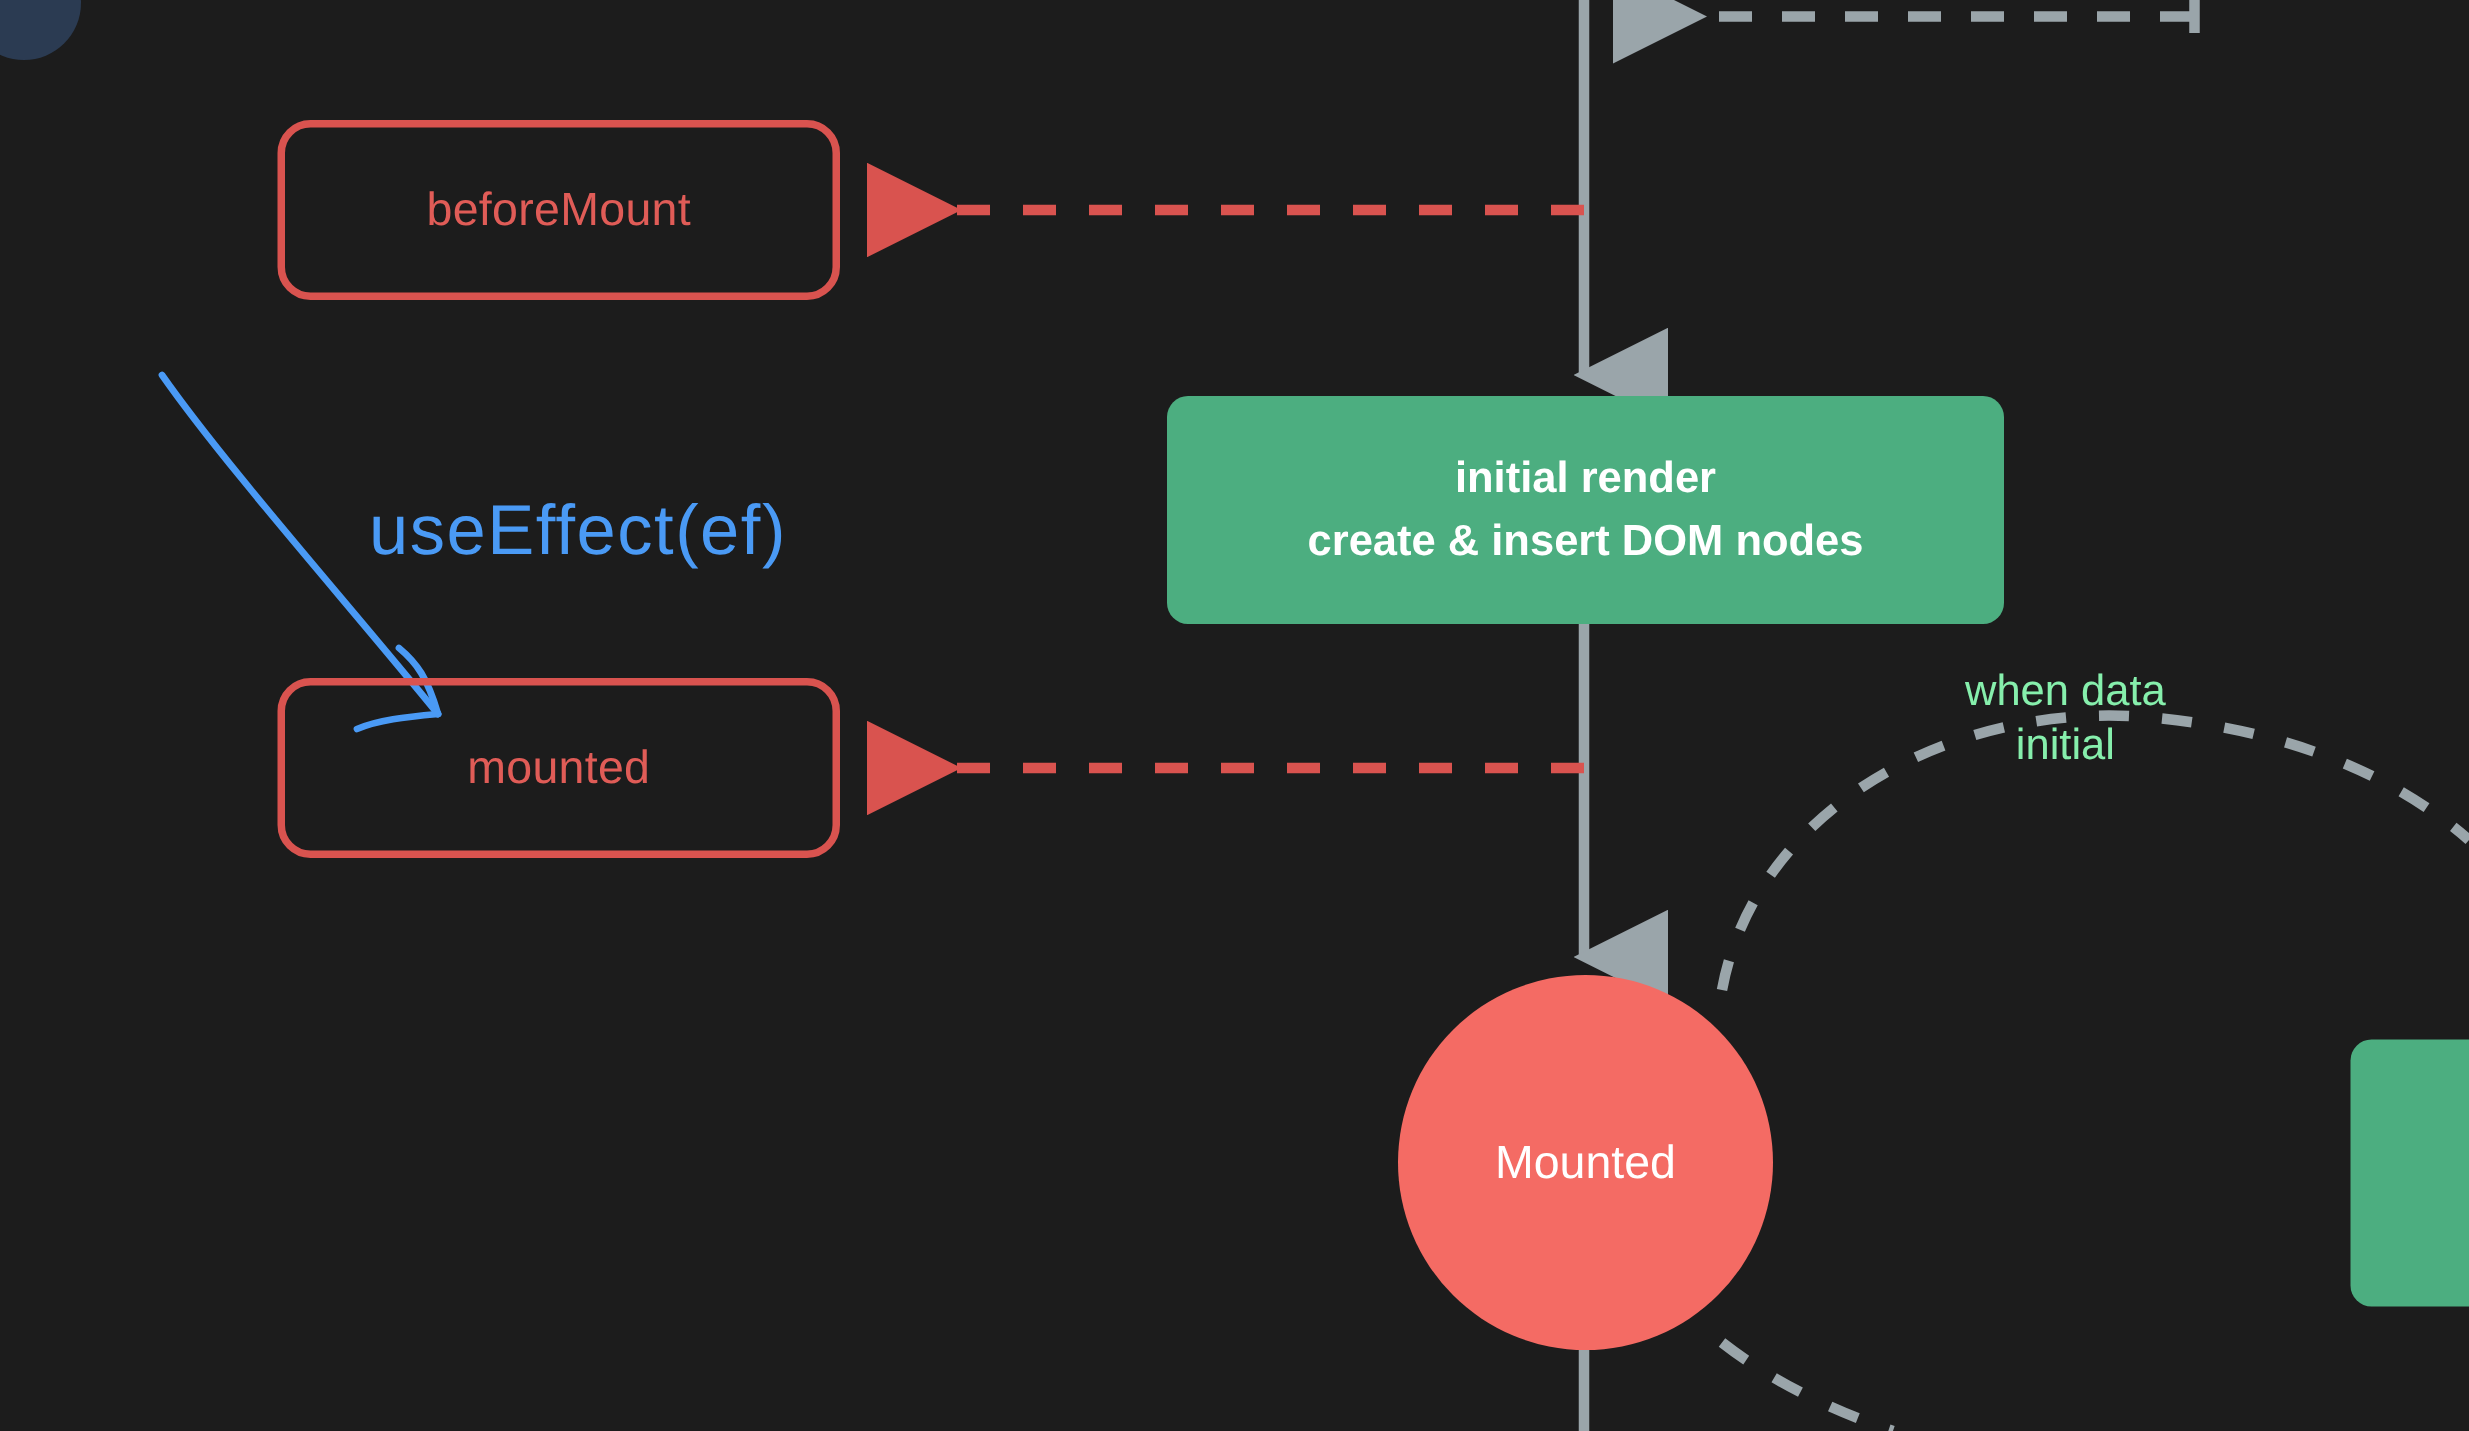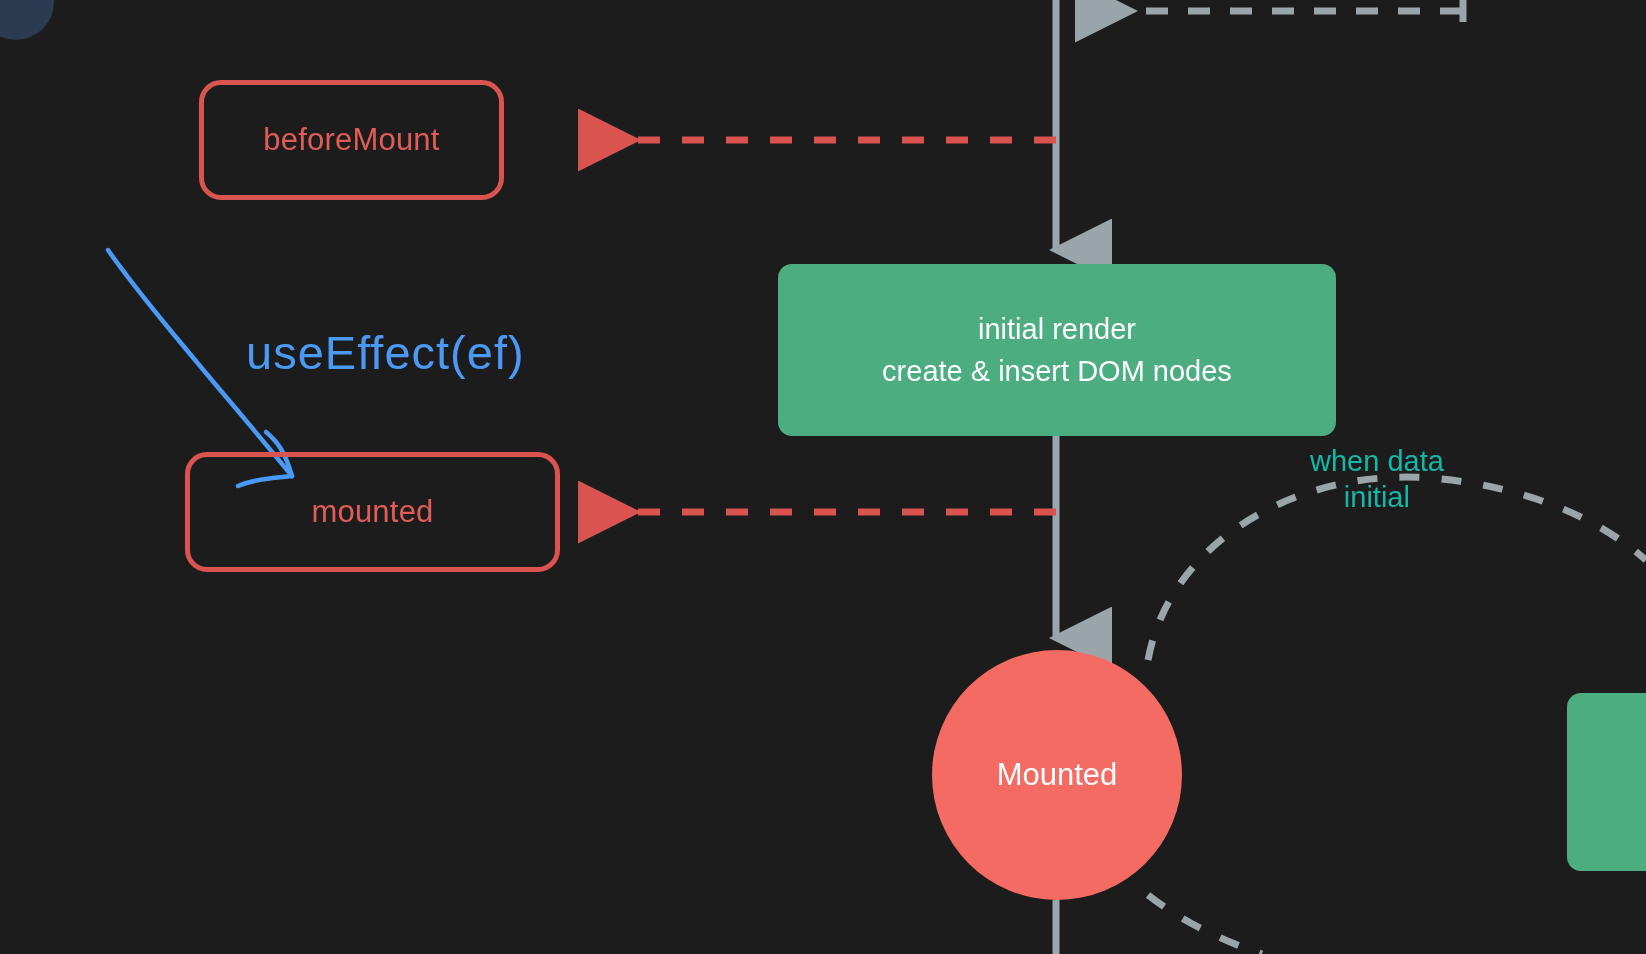--- a/index.html
+++ b/index.html
@@ -41,40 +41,40 @@
     background: transparent;
     display: flex;
     align-items: center;
     justify-content: center;
   }
   .hook-box .hook-label {
     color: #e05c57;
     font-size: 31px;
     letter-spacing: 0.2px;
   }
-  #box-beforemount { left: 199px; top: 80px; width: 305px; height: 120px; }
+  #box-beforemount { left: 185px; top: 80px; width: 375px; height: 120px; }
   #box-mounted     { left: 185px; top: 452px; width: 375px; height: 120px; }
 
   
   .process-box {
     position: absolute;
     background: #4cae80;
     border-radius: 14px;
     display: flex;
     flex-direction: column;
     align-items: center;
     justify-content: center;
     color: #ffffff;
     font-size: 29px;
     line-height: 1.45;
     text-align: center;
     padding: 0 18px;
     box-sizing: border-box;
   }
-  #box-initial-render { left: 778px; top: 264px; width: 558px; height: 172px; }
+  #box-initial-render { left: 778px; top: 264px; width: 558px; height: 152px; font-weight: bold; }
   #box-right-green    { left: 1567px; top: 693px; width: 140px; height: 178px; border-radius: 14px; }
 
   
   #circle-mounted {
     position: absolute;
     left: 932px;
     top: 650px;
     width: 250px;
     height: 250px;
     border-radius: 50%;
@@ -92,21 +92,21 @@
     color: #4a9af5;
     font-size: 47px;
     letter-spacing: 1px;
     white-space: nowrap;
     margin-top: 25px;
   }
   #ann-useeffect { left: 246px; top: 300px; }
 
   .edge-label {
     position: absolute;
-    color: #14b8a6;
+    color: #86efac;
     font-size: 29px;
     line-height: 1.25;
     text-align: center;
     white-space: nowrap;
   }
   #label-when-data-changes { left: 1310px; top: 443px; }
 </style>
 </head>
 <body>
 

